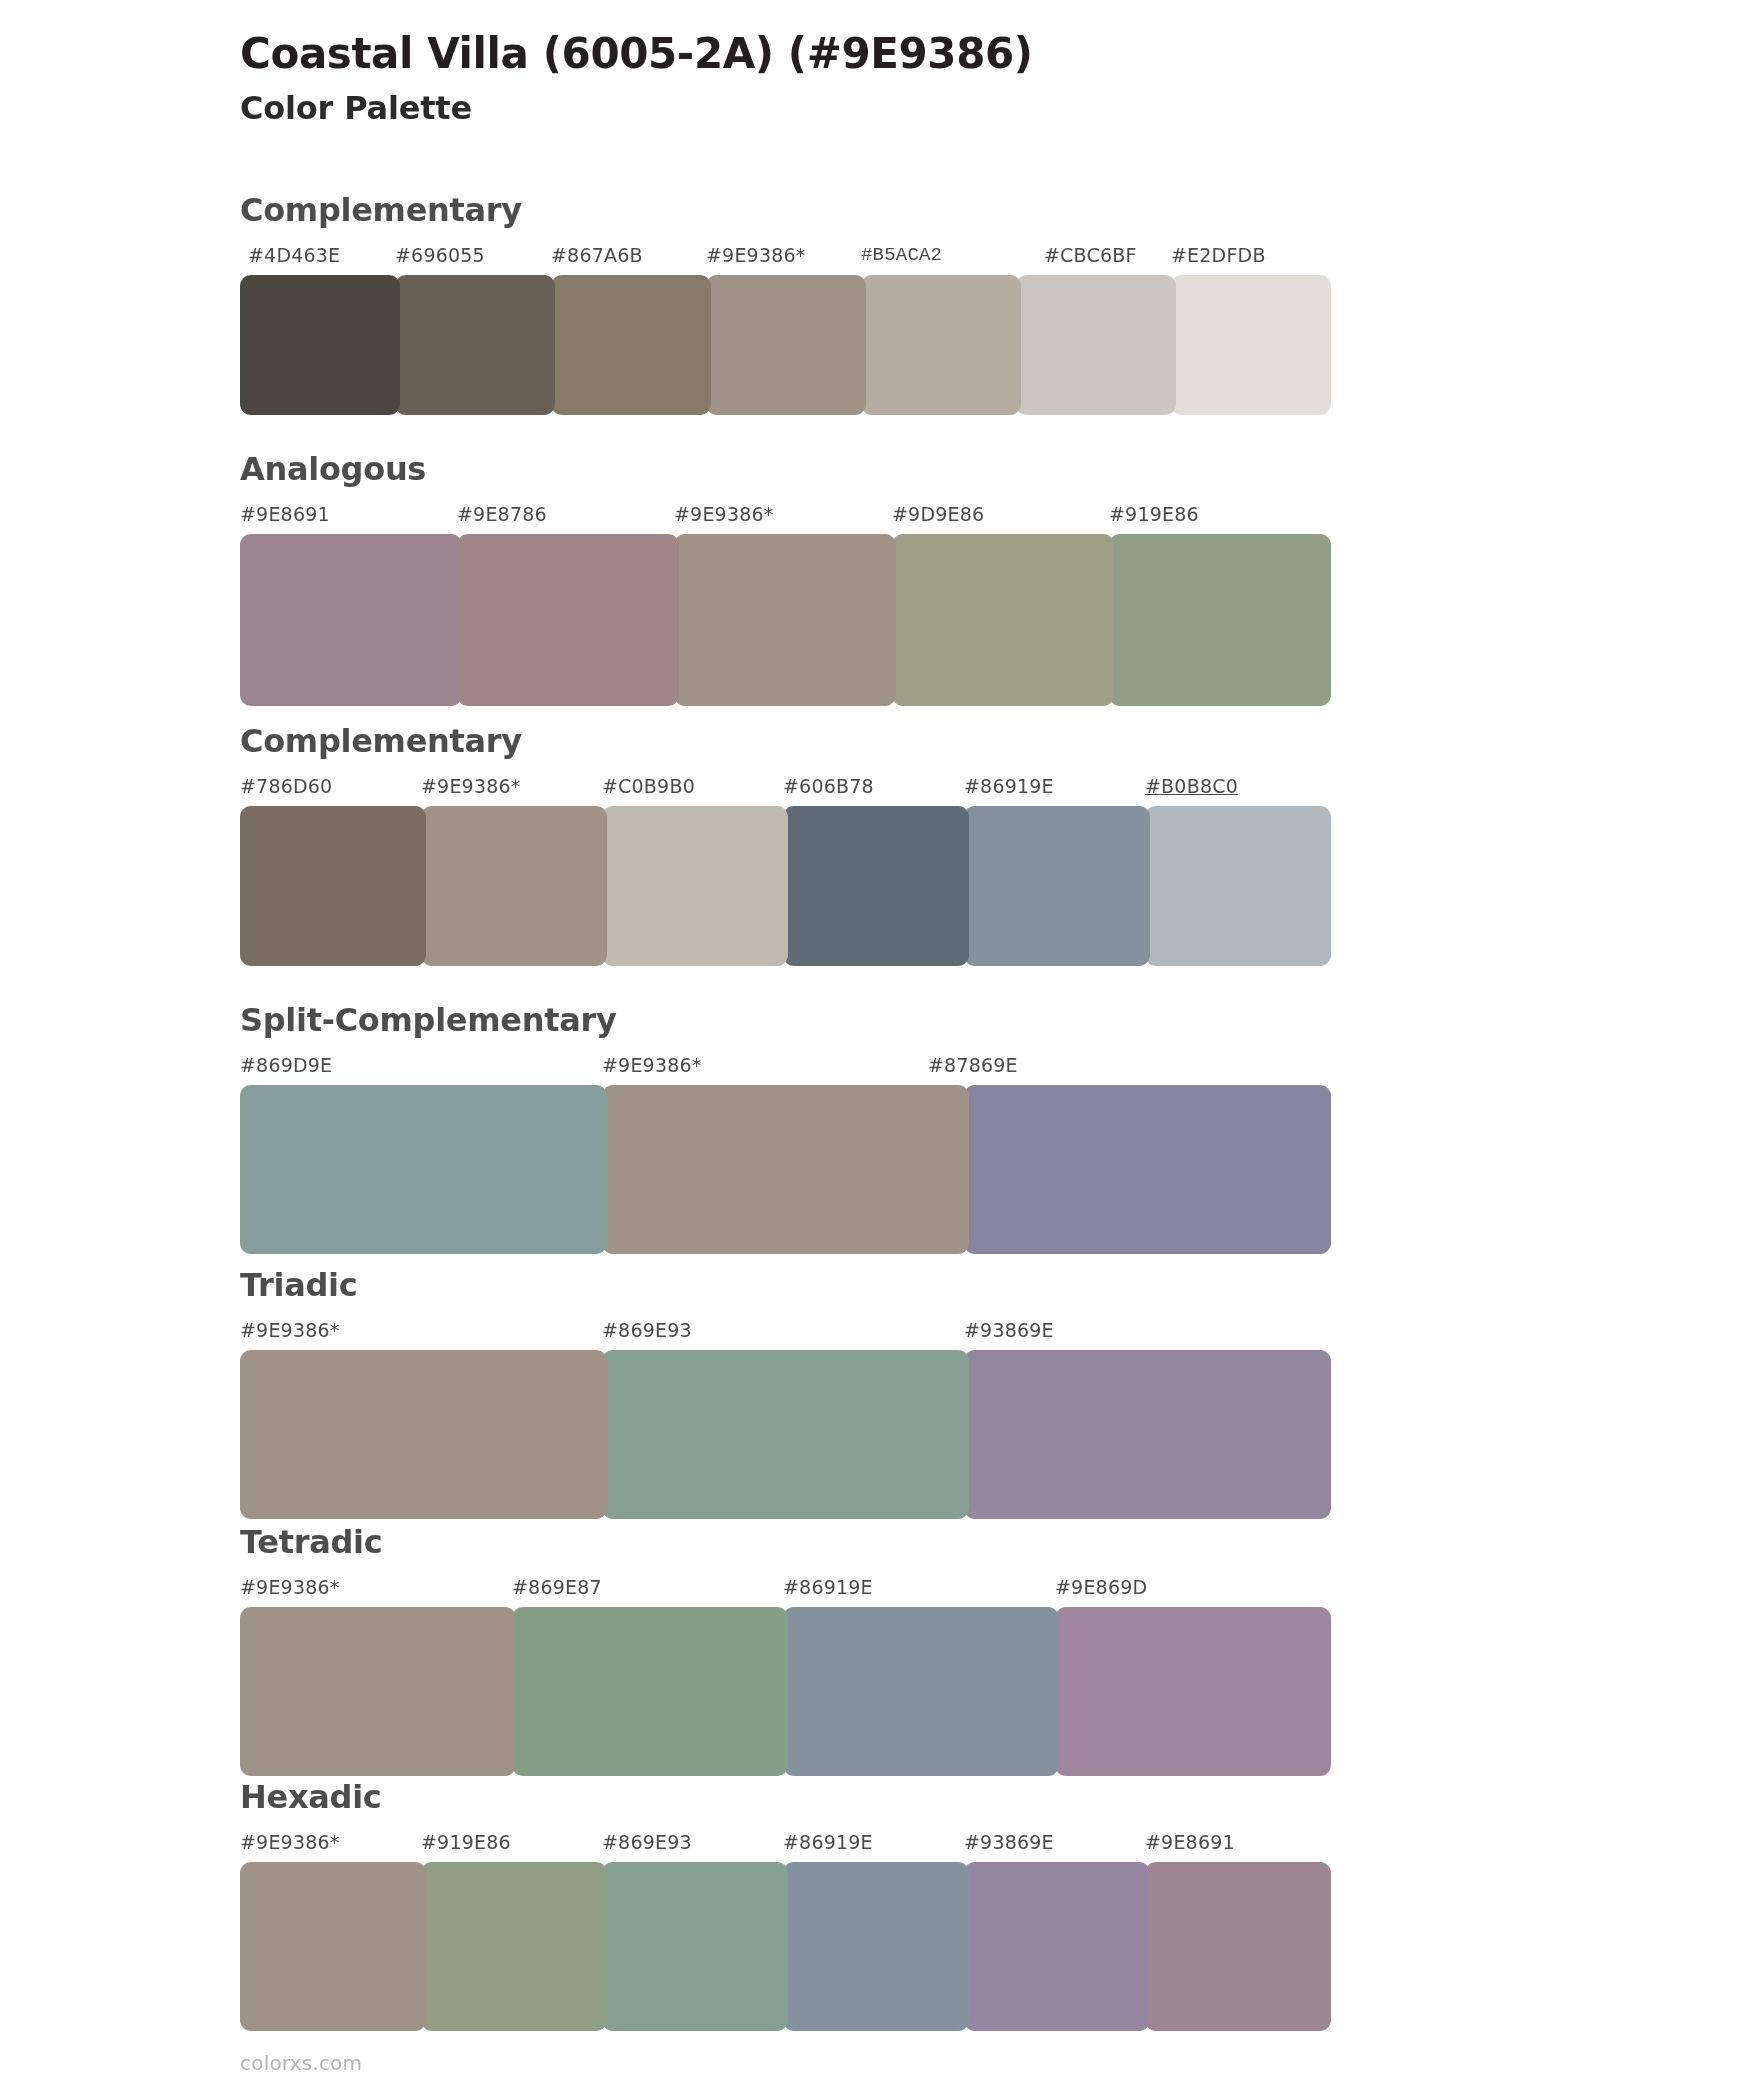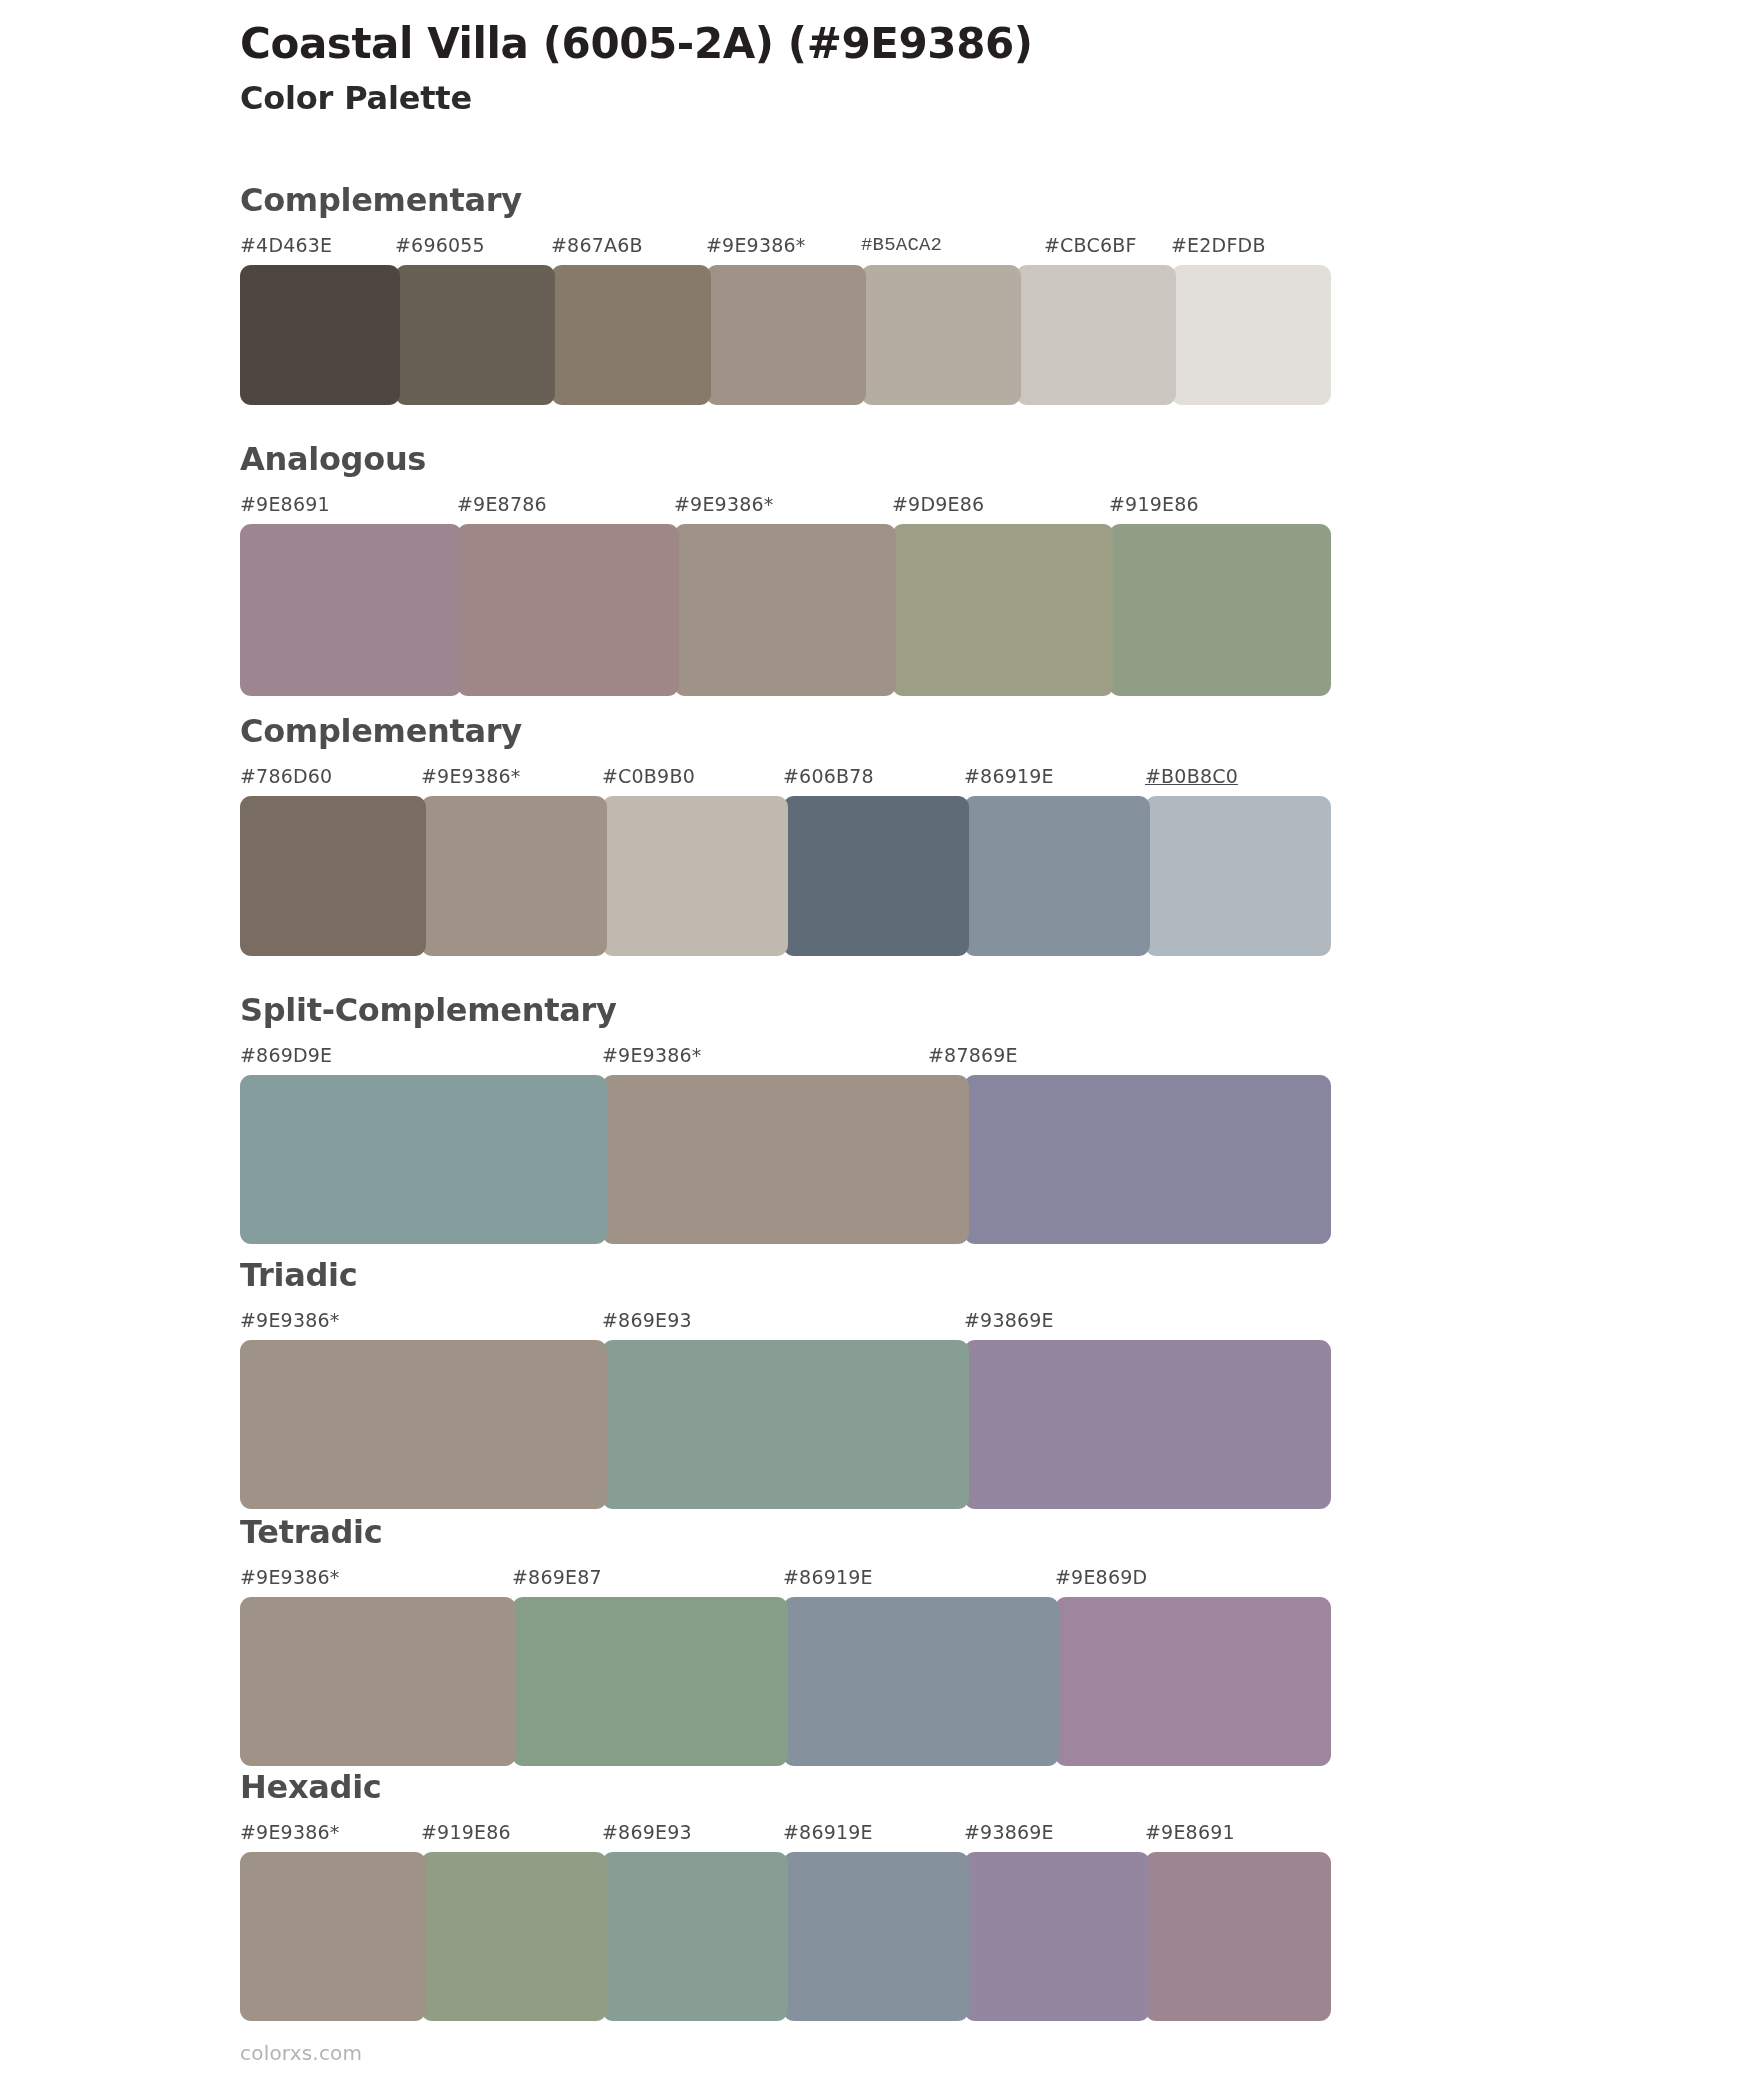--- a/index.html
+++ b/index.html
@@ -6,20 +6,21 @@
   html, body {
     width:1757px; height:2077px;
     background:#ffffff;
     font-family:"DejaVu Sans", sans-serif;
     overflow:hidden;
   }
   .page {
     position:relative;
     width:1757px; height:1598px;
     background:#ffffff;
+    margin-top:10px;
   }
 
   
   .header { position:absolute; left:240px; top:17.6px; }
   .title {
     font-family:"DejaVu Sans", sans-serif;
     font-size:42px;
     font-weight:bold;
     color:#231f20;
     letter-spacing:-0.4px;
@@ -98,21 +99,21 @@
 
   <div class="header">
     <div class="title">Coastal Villa (6005-2A) (#9E9386)</div>
     <div class="subtitle">Color Palette</div>
   </div>
 
   <div class="sections">
       <div class="section" style="top: 184px;">
         <div class="section-heading">Complementary</div>
         <div class="labels">
-          <div class="hex-label" style="left: 0px; text-align: right;">#4D463E</div>
+          <div class="hex-label" style="left: 8px; text-align: right;">#4D463E</div>
           <div class="hex-label" style="left: 155px;">#696055</div>
           <div class="hex-label" style="left: 311px;">#867A6B</div>
           <div class="hex-label" style="left: 466px;">#9E9386*</div>
           <div class="hex-label" style="left: 621px; font-family: Liberation Mono, monospace;">#B5ACA2</div>
           <div class="hex-label" style="left: 804px;">#CBC6BF</div>
           <div class="hex-label" style="left: 931px;">#E2DFDB</div>
         </div>
         <div class="swatch-row" style="height: 140px;">
           <div class="swatch" style="left: 0px; width: 160px; height: 140px; background: rgb(77, 70, 62); z-index: 7;"></div>
           <div class="swatch" style="left: 155px; width: 160px; height: 140px; background: rgb(105, 96, 85); z-index: 6;"></div>

